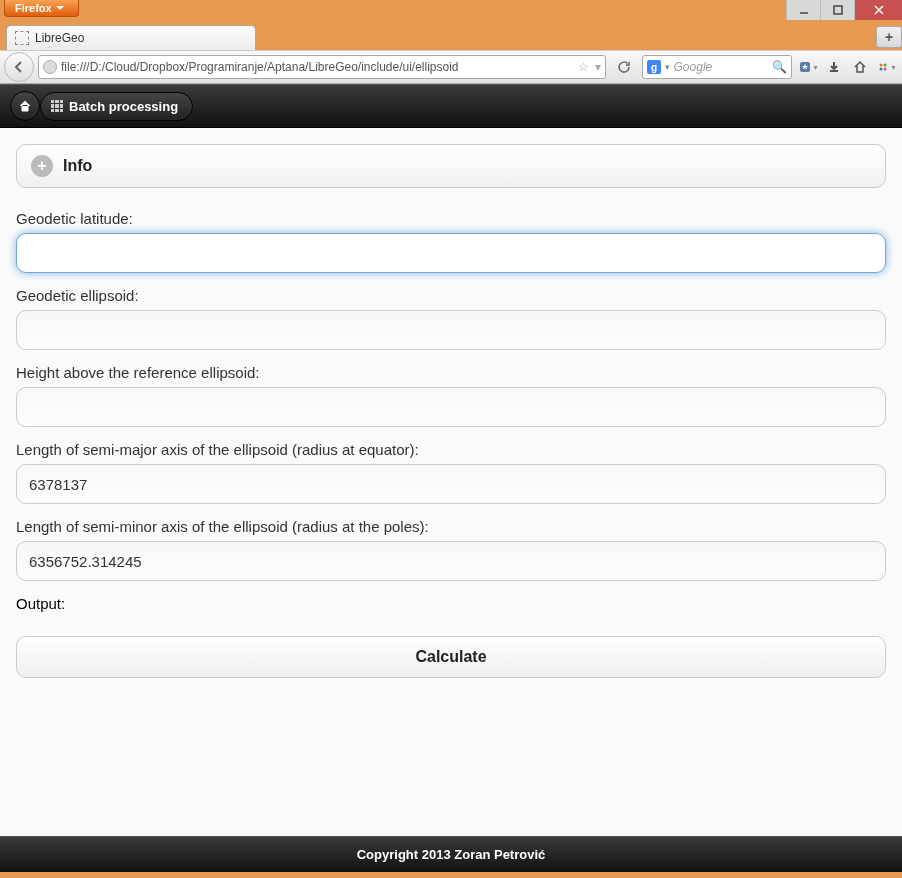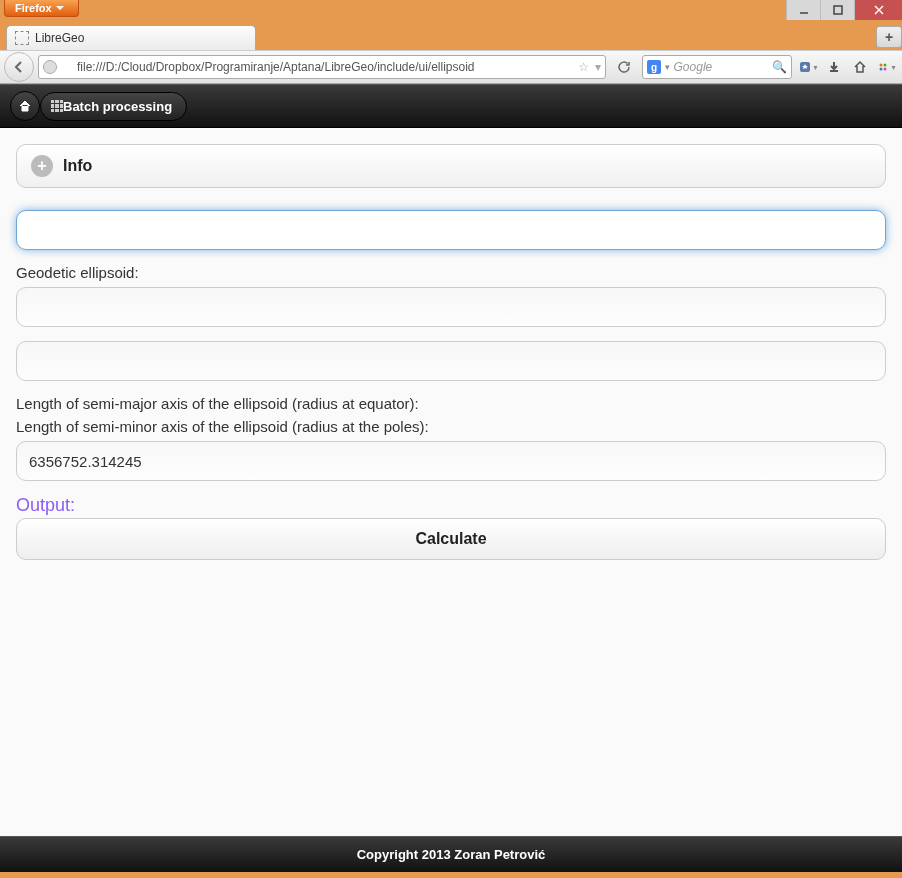--- a/index.html
+++ b/index.html
@@ -16,52 +16,52 @@
 .win-btn svg { width: 10px; height: 10px; }
 
 .tabstrip { height: 30px; background: #e69a4f; display: flex; align-items: flex-end; padding-left: 6px; justify-content: space-between; }
 .tab { background: linear-gradient(to bottom, #fdfdfd, #ebebeb); border: 1px solid #b0a89e; border-bottom: none; border-radius: 5px 5px 0 0; padding: 5px 100px 5px 8px; font-size: 12px; color: #333; display: flex; align-items: center; gap: 6px; position: relative; min-width: 250px; }
 .tab-icon { width: 14px; height: 14px; border: 1px dashed #888; }
 .newtab { background: linear-gradient(to bottom, #f0f0f0, #d8d8d8); border: 1px solid #aaa; border-radius: 3px; width: 26px; height: 22px; margin-left: 4px; margin-bottom: 2px; display: flex; align-items: center; justify-content: center; color: #555; font-size: 14px; font-weight: bold; }
 
 .navbar { height: 34px; background: linear-gradient(to bottom, #f8f8f8, #e2e2e2); border-top: 1px solid #ccc; border-bottom: 1px solid #aaa; display: flex; align-items: center; padding: 0 4px; gap: 4px; }
 .nav-btn { width: 28px; height: 26px; display: flex; align-items: center; justify-content: center; border-radius: 3px; color: #555; }
 .nav-back { width: 30px; height: 30px; border-radius: 50%; border: 1px solid #bbb; background: linear-gradient(to bottom, #fafafa, #e0e0e0); display: flex; align-items: center; justify-content: center; }
-.urlbar { flex: 1; height: 24px; background: white; border: 1px solid #aaa; border-radius: 3px; display: flex; align-items: center; padding: 0 4px; font-size: 12px; color: #555; gap: 20px; overflow: hidden; }
+.urlbar { flex: 1; height: 24px; background: white; border: 1px solid #aaa; border-radius: 3px; display: flex; align-items: center; padding: 0 4px; font-size: 12px; color: #555; gap: 4px; overflow: hidden; }
 .urlbar-globe { width: 14px; height: 14px; border-radius: 50%; background: #ddd; flex-shrink: 0; border: 1px solid #aaa; }
 .urlbar-text { flex: 1; white-space: nowrap; overflow: hidden; text-overflow: ellipsis; }
 .urlbar-right { display: flex; align-items: center; gap: 6px; color: #aaa; flex-shrink: 0; }
 .searchbar { width: 150px; height: 24px; background: white; border: 1px solid #aaa; border-radius: 3px; display: flex; align-items: center; padding: 0 4px; font-size: 12px; gap: 4px; }
 .search-g { width: 14px; height: 14px; background: #4285f4; color: white; font-size: 10px; font-weight: bold; display: flex; align-items: center; justify-content: center; border-radius: 2px; }
 .search-placeholder { color: #999; font-style: italic; flex: 1; }
 .toolbar-icons { display: flex; gap: 2px; }
 .toolbar-icons .nav-btn { width: 24px; }
 
 
 .viewport { flex: 1; background: #f0f0f0; display: flex; flex-direction: column; overflow: hidden; }
 .page { flex: 1; background: #fafafa; display: flex; flex-direction: column; }
 
 .page-header { background: linear-gradient(to bottom, #3a3a3a, #111); border-top: 1px solid #555; border-bottom: 1px solid #000; height: 44px; display: flex; align-items: center; padding: 0 10px; color: white; }
 .home-btn { width: 30px; height: 30px; background: linear-gradient(to bottom, #444, #222); border: 1px solid #000; border-radius: 15px; display: flex; align-items: center; justify-content: center; }
 .page-title { flex: 1; text-align: center; font-size: 16px; font-weight: bold; }
-.batch-btn { background: linear-gradient(to bottom, #444, #222); border: 1px solid #000; border-radius: 16px; padding: 6px 14px 6px 10px; display: flex; align-items: center; font-size: 13px; font-weight: bold; color: white; }
+.batch-btn { background: linear-gradient(to bottom, #444, #222); border: 1px solid #000; border-radius: 16px; padding: 6px 14px 6px 10px; display: flex; align-items: center; gap: 6px; font-size: 13px; font-weight: bold; color: white; }
 .grid-icon { width: 12px; height: 12px; display: grid; grid-template-columns: 1fr 1fr 1fr; grid-template-rows: 1fr 1fr 1fr; gap: 1px; }
 .grid-icon span { background: #ccc; }
 
 .page-body { flex: 1; padding: 16px; overflow-y: auto; }
 
 .collapsible { background: linear-gradient(to bottom, #ffffff, #f0f0f0); border: 1px solid #ccc; border-radius: 10px; padding: 10px 14px; display: flex; align-items: center; gap: 10px; margin-bottom: 22px; }
 .plus-icon { width: 22px; height: 22px; border-radius: 50%; background: #bbb; display: flex; align-items: center; justify-content: center; color: white; font-size: 16px; font-weight: bold; }
 .collapsible-label { font-size: 16px; font-weight: bold; color: #222; }
 
 .field-label { font-size: 15px; color: #333; margin-bottom: 6px; }
 .text-input { width: 100%; height: 40px; border: 1px solid #ccc; border-radius: 10px; background: linear-gradient(to bottom, #f7f7f7, #fdfdfd); padding: 0 12px; font-size: 15px; color: #333; outline: none; margin-bottom: 14px; }
 .text-input.focused { border-color: #6fa8d8; box-shadow: 0 0 8px rgba(80,150,220,0.7); background: white; }
 
-.output-label { font-size: 18px; color: #8b5cf6; margin-bottom: 2px; }
+.output-label { font-size: 15px; color: #000000; margin-bottom: 24px; }
 
 .calc-btn { width: 100%; height: 42px; border: 1px solid #ccc; border-radius: 10px; background: linear-gradient(to bottom, #ffffff, #eeeeee); font-size: 16px; font-weight: bold; color: #222; cursor: pointer; }
 
 .page-footer { background: linear-gradient(to bottom, #3a3a3a, #111); color: white; text-align: center; padding: 10px; font-size: 13px; font-weight: bold; border-top: 1px solid #555; }
 
 .chrome-bottom { height: 6px; background: #e69a4f; }
 </style>
 </head>
 <body>
 
@@ -179,28 +179,31 @@
         </div>
       </div>
 
       <div class="page-body">
 
         <div class="collapsible">
           <span class="plus-icon">+</span>
           <span class="collapsible-label">Info</span>
         </div>
 
+        <div class="field-label">Geodetic latitude:</div>
         <input class="text-input focused" type="text" value="" style="">
 
         <div class="field-label">Geodetic ellipsoid:</div>
         <input class="text-input" type="text" value="" style="">
 
+        <div class="field-label">Height above the reference ellipsoid:</div>
         <input class="text-input" type="text" value="" style="">
 
         <div class="field-label">Length of semi-major axis of the ellipsoid (radius at equator):</div>
+        <input class="text-input" type="text" value="6378137" style="">
 
         <div class="field-label">Length of semi-minor axis of the ellipsoid (radius at the poles):</div>
         <input class="text-input" type="text" value="6356752.314245" style="">
 
         <div class="output-label">Output:</div>
 
         <button class="calc-btn">Calculate</button>
 
       </div>
 

